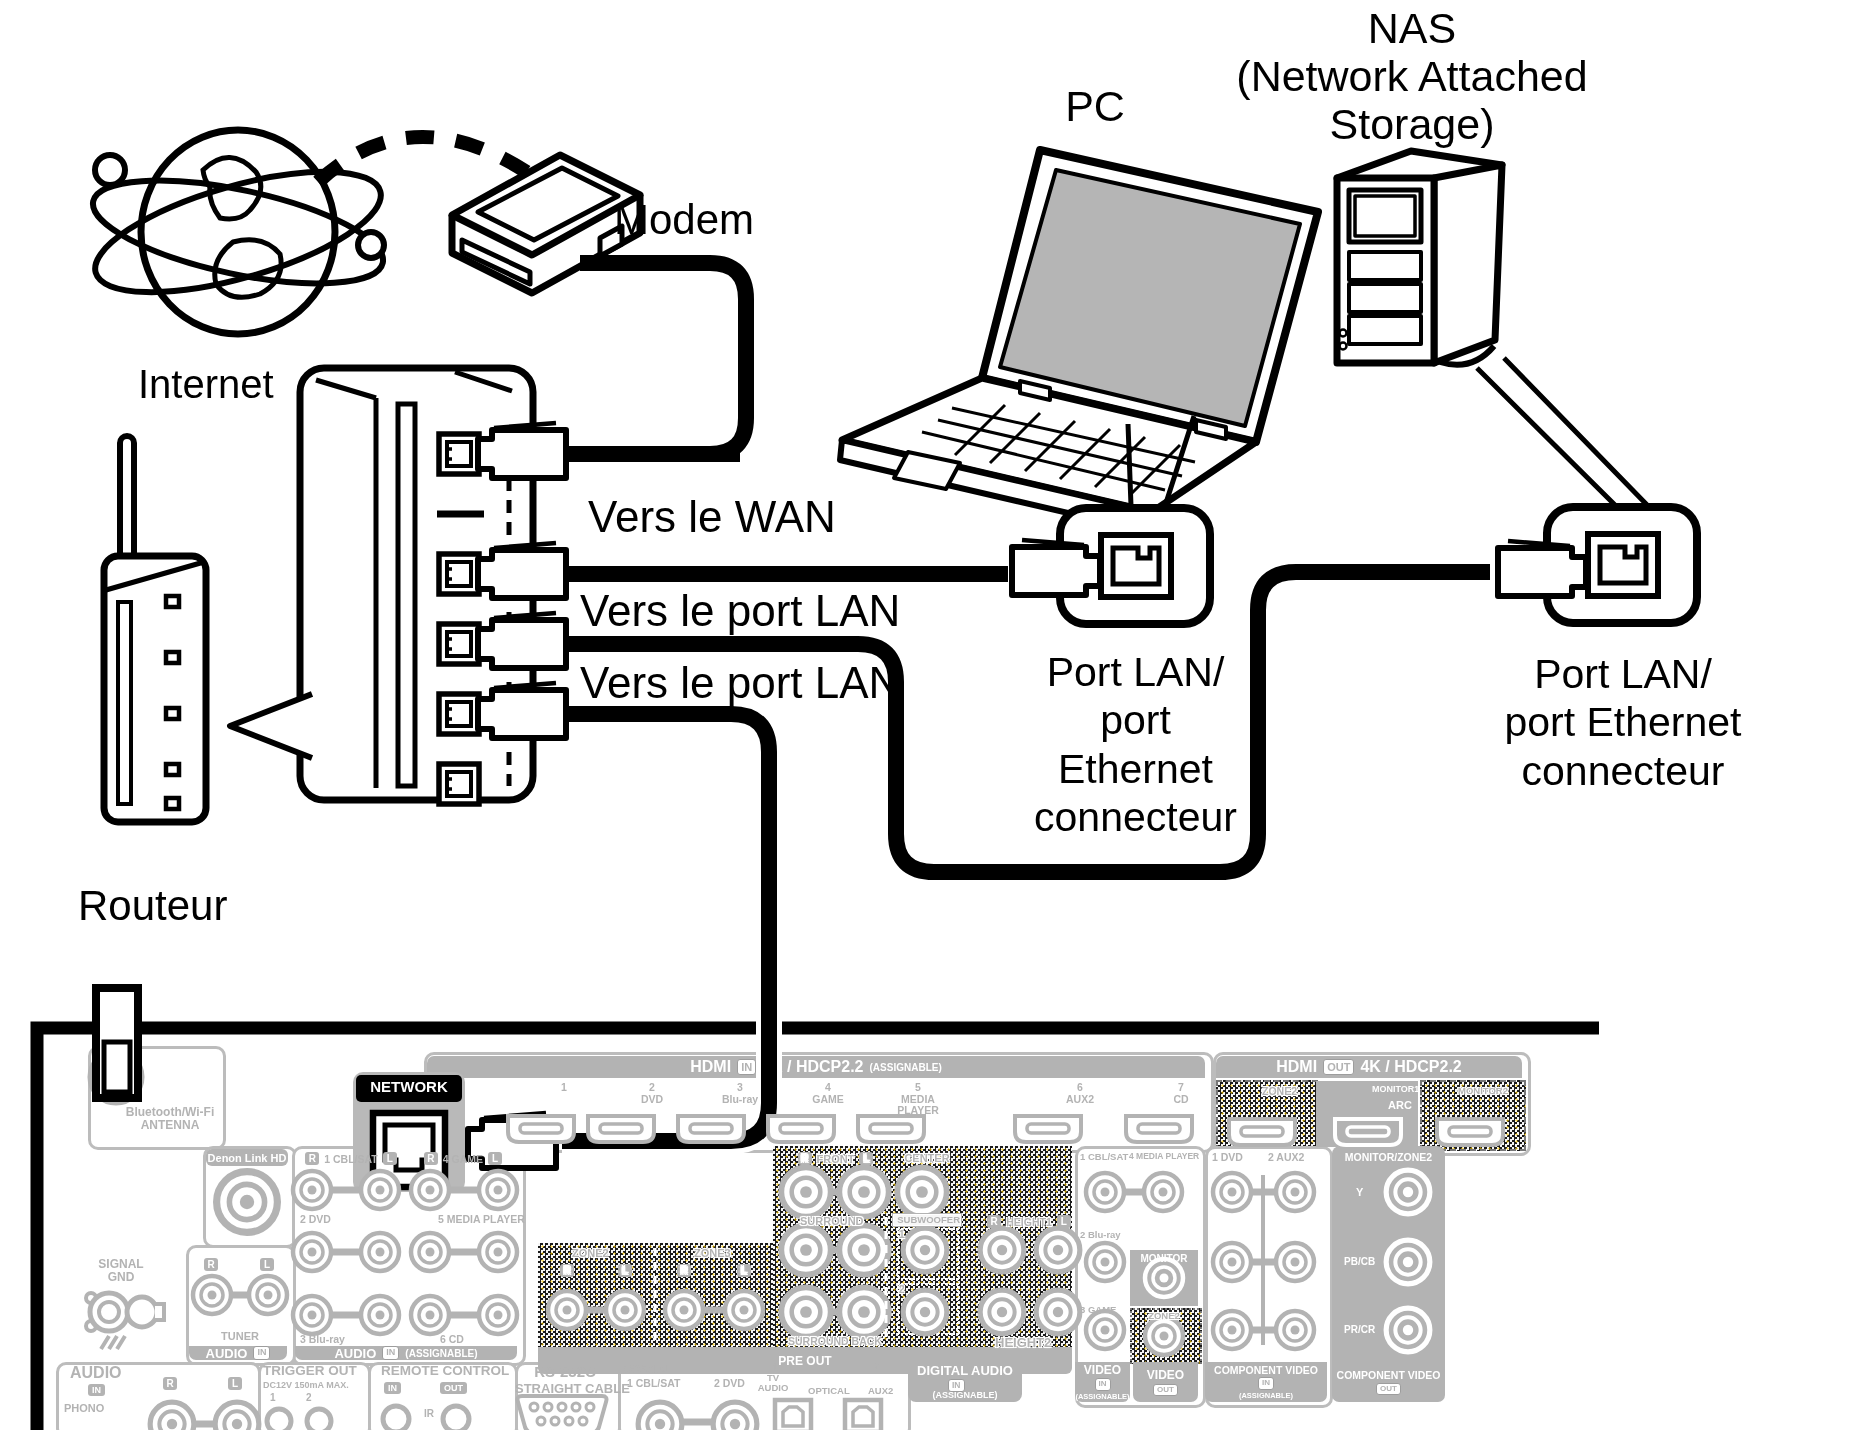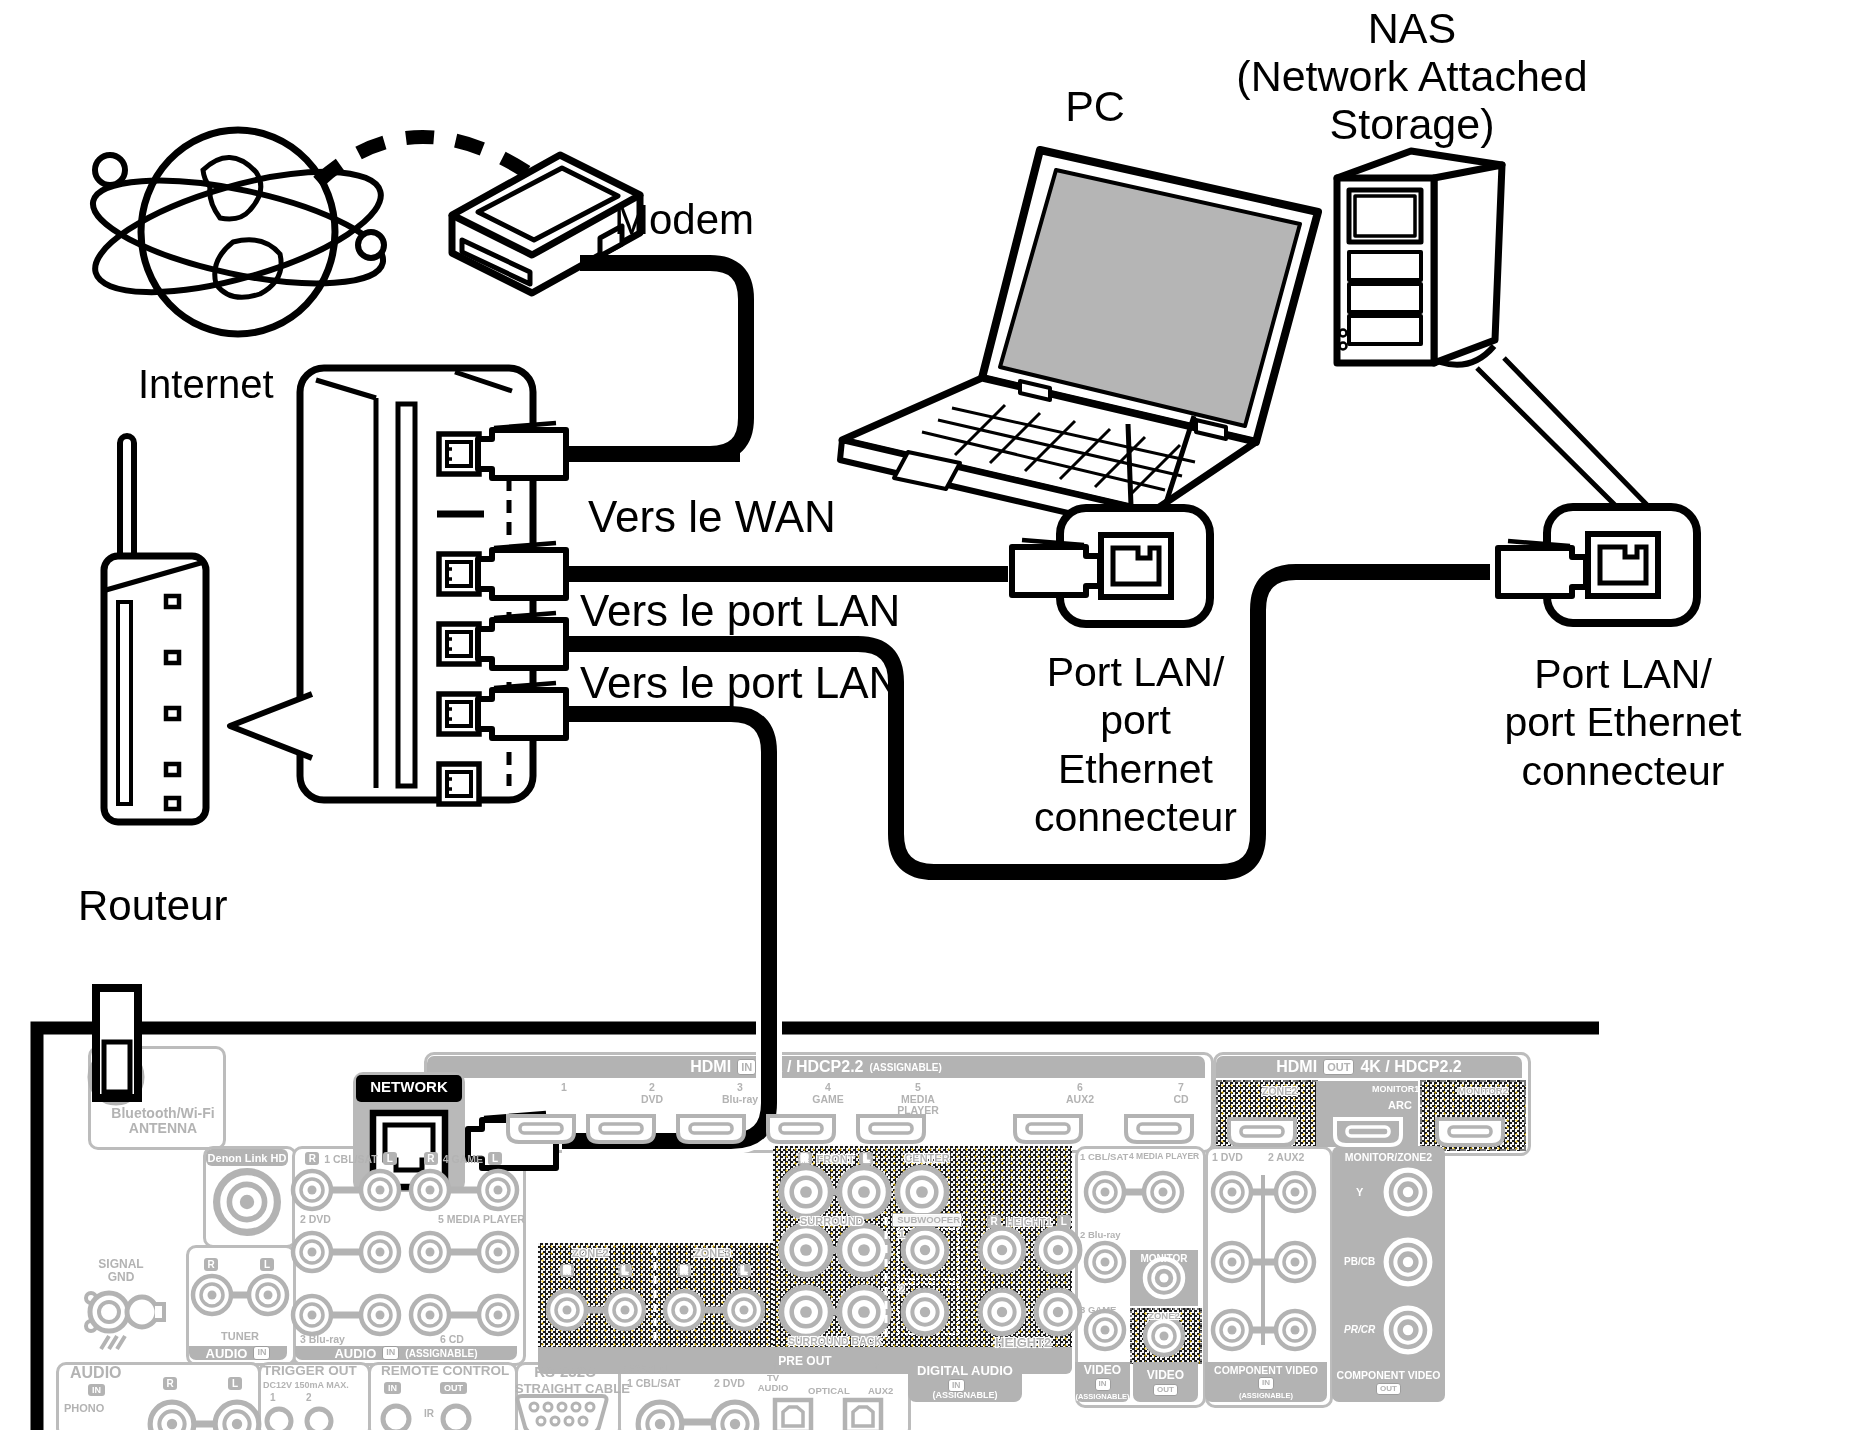--- a/index.html
+++ b/index.html
@@ -26,21 +26,21 @@
   .rl{display:inline-block;background:#b3b3b3;color:#fff;border-radius:3px;font-weight:bold;
       width:14px;height:13px;font-size:10px;text-align:center;line-height:13px;}
   .rowflex{position:absolute;display:flex;align-items:center;justify-content:center;gap:5px;z-index:4;
       color:#b3b3b3;font-weight:bold;}
   svg{position:absolute;left:0;top:0;z-index:3;pointer-events:none;}
 </style>
 </head>
 <body>
 
 <div class="sec" style="left:88px;top:1046px;width:132px;height:98px;"></div>
-<div class="t ctr" style="left:97px;top:1106px;width:132px;font-size:14px;">Bluetooth/Wi-Fi
+<div class="t ctr" style="left:104px;top:1106px;width:132px;font-size:12px;">Bluetooth/Wi-Fi
 ANTENNA</div>
 
 <div class="sec" style="left:424px;top:1052px;width:784px;height:95px;"></div>
 <div class="bar" style="left:427px;top:1056px;width:778px;height:22px;border-radius:7px 7px 0 0;">
   <span style="font-size:16px;">HDMI</span>
   <span class="chip" style="font-size:11px;">IN</span>
   <span style="font-size:16px;">4K / HDCP2.2</span>
   <span style="font-size:10px;">(ASSIGNABLE)</span>
 </div>
 <div class="t ctr" style="left:529px;top:1082px;width:70px;font-size:10.5px;white-space:pre-line;">1</div>
@@ -163,21 +163,21 @@
 <div class="bar" style="left:1205px;top:1362px;width:122px;height:40px;border-radius:0 0 7px 7px;flex-direction:column;gap:1px;">
   <span style="font-size:10.5px;">COMPONENT VIDEO</span>
   <span class="chip" style="font-size:8px;">IN</span>
   <span style="font-size:7.5px;">(ASSIGNABLE)</span>
 </div>
 
 <div class="fillg" style="left:1332px;top:1146px;width:113px;height:216px;border-radius:8px 8px 0 0;"></div>
 <div class="tw ctr" style="left:1332px;top:1152px;width:113px;font-size:10.5px;">MONITOR/ZONE2</div>
 <div class="tw" style="left:1356px;top:1186px;font-size:11px;">Y</div>
 <div class="tw" style="left:1344px;top:1256px;font-size:10px;">PB/CB</div>
-<div class="tw" style="left:1344px;top:1324px;font-size:10px;font-style:italic;">PR/CR</div>
+<div class="tw" style="left:1344px;top:1324px;font-size:10px;">PR/CR</div>
 <div class="bar" style="left:1332px;top:1362px;width:113px;height:40px;border-radius:0 0 7px 7px;flex-direction:column;gap:2px;">
   <span style="font-size:10.5px;">COMPONENT VIDEO</span>
   <span class="chip" style="font-size:8px;">OUT</span>
 </div>
 
 <div class="sec" style="left:56px;top:1362px;width:199px;height:70px;"></div>
 <div class="t" style="left:70px;top:1364px;font-size:16px;">AUDIO</div>
 <span class="chipg abs" style="left:88px;top:1384px;font-size:9px;z-index:4;">IN</span>
 <span class="rl abs" style="left:163px;top:1377px;z-index:4;">R</span>
 <span class="rl abs" style="left:228px;top:1377px;z-index:4;">L</span>

